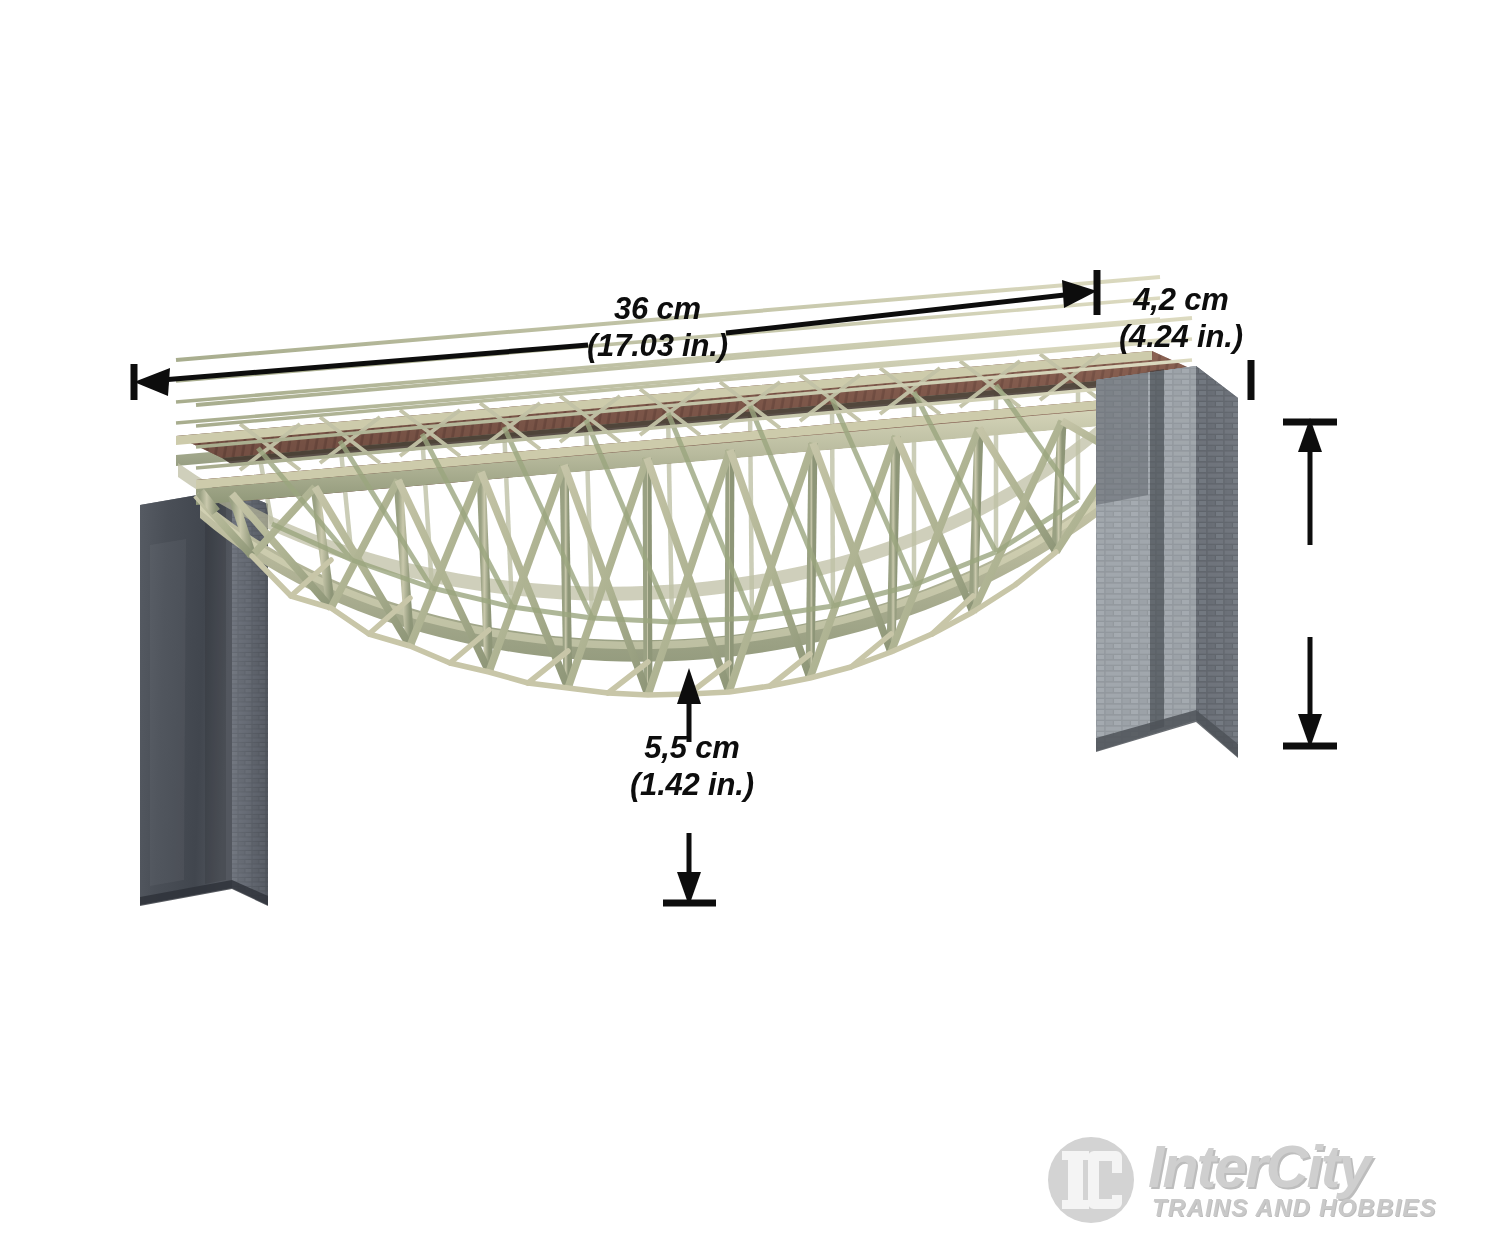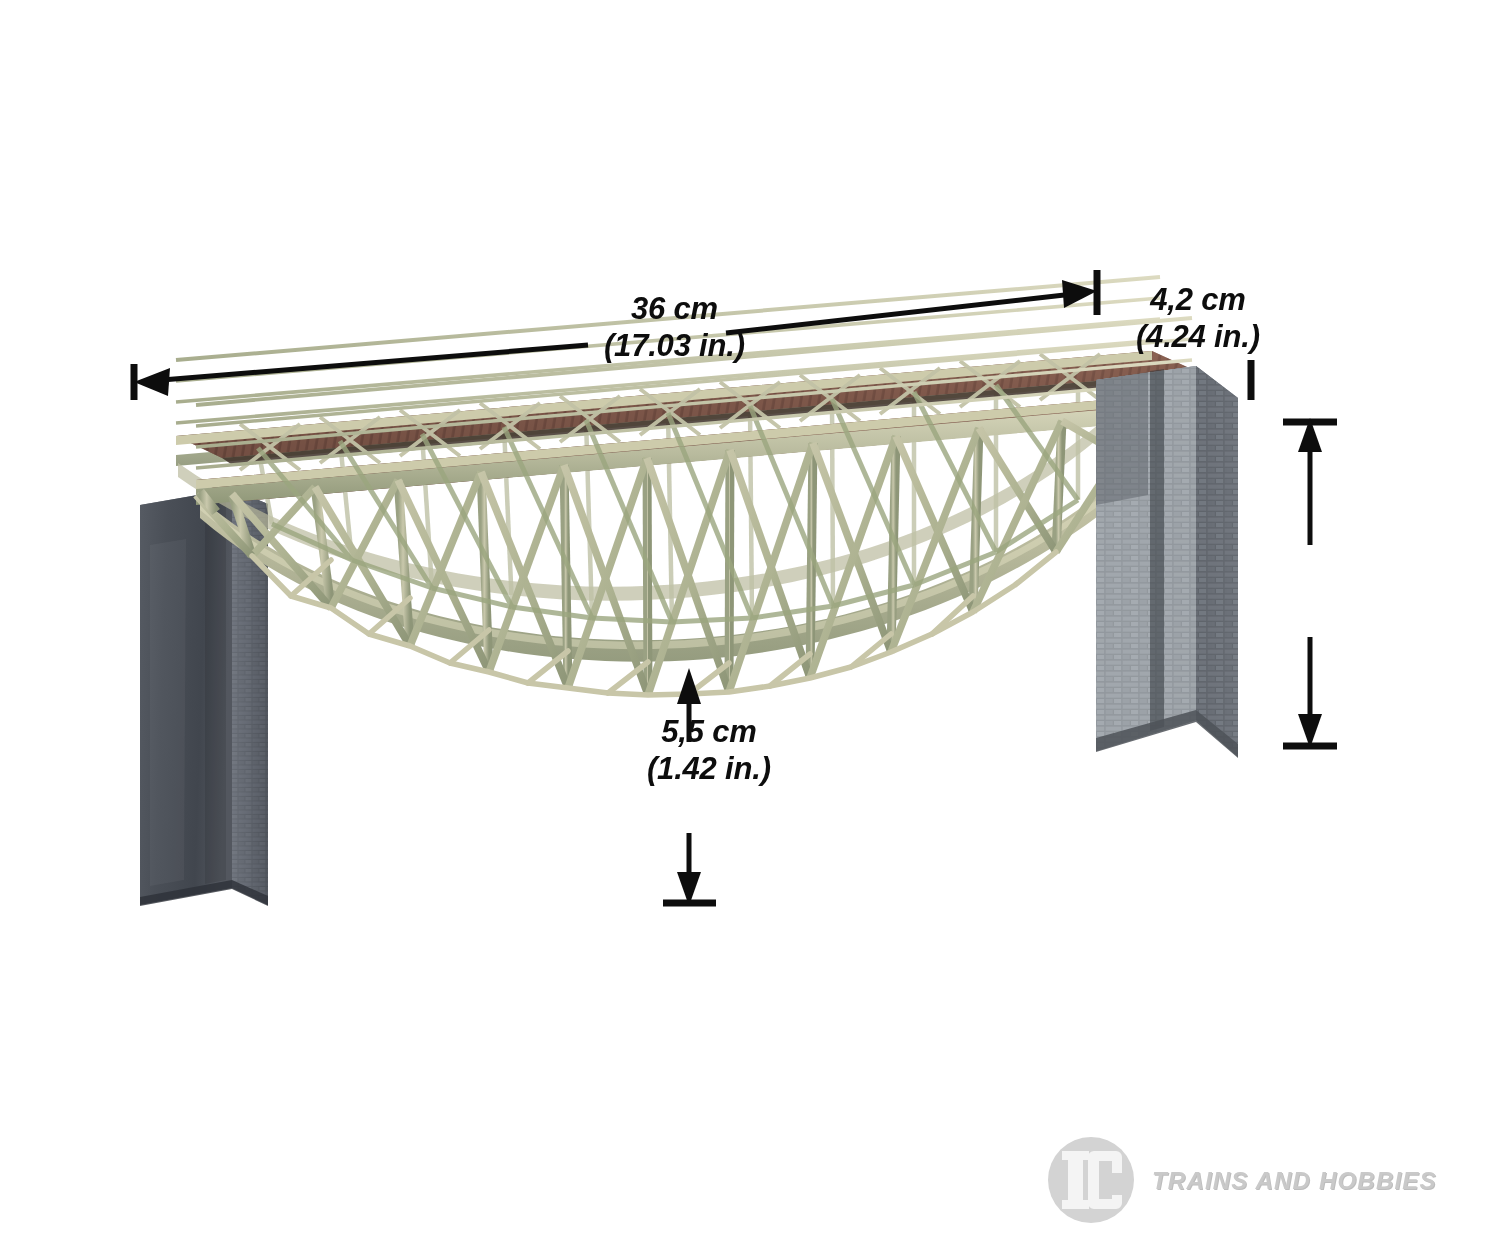--- a/index.html
+++ b/index.html
@@ -23,31 +23,30 @@
   }
   .dim-label{
     position:absolute;
     font-family:"Liberation Sans", sans-serif;
     font-style:italic;
     font-weight:bold;
     color:#0d0d0d;
     white-space:nowrap;
     line-height:1.18;
     letter-spacing:-0.2px;
-    margin-left:17px;
   }
   .dim-label .l1{display:block;}
   .dim-label .l2{display:block;}
   .dim-label.center{text-align:center;}
 
   
   #label-length{ left:587px;  top:291px;  font-size:31px; }
   #label-width { left:1119px; top:282px;  font-size:31px; }
   #label-height{ left:1250px; top:551px;  font-size:31px; }
-  #label-clear { left:630px;  top:714px;  font-size:31px;text-align:center; }
+  #label-clear { left:630px;  top:730px;  font-size:31px;text-align:center; }
 
   
   #watermark{
     position:absolute;
     left:1048px; top:1128px;
     width:390px; height:104px;
     display:flex; align-items:center; gap:14px;
     user-select:none;
   }
   #wm-badge{
@@ -495,18 +494,19 @@
     <span class="l1">5,5 cm</span>
     <span class="l2">(1.42 in.)</span>
   </div>
 
   <div id="watermark">
     <div id="wm-badge">
       <span class="ic-i"></span>
       <span class="ic-c"></span>
     </div>
     <div id="wm-text">
+      <div id="wm-name">InterCity</div>
       <div id="wm-tag">TRAINS AND HOBBIES</div>
     </div>
   </div>
 
   <span class="sr">Scale model steel deck truss bridge with bowed lower chord, two side walkways with railings, mounted between two stone abutments</span>
 </div>
 
 </body></html>

